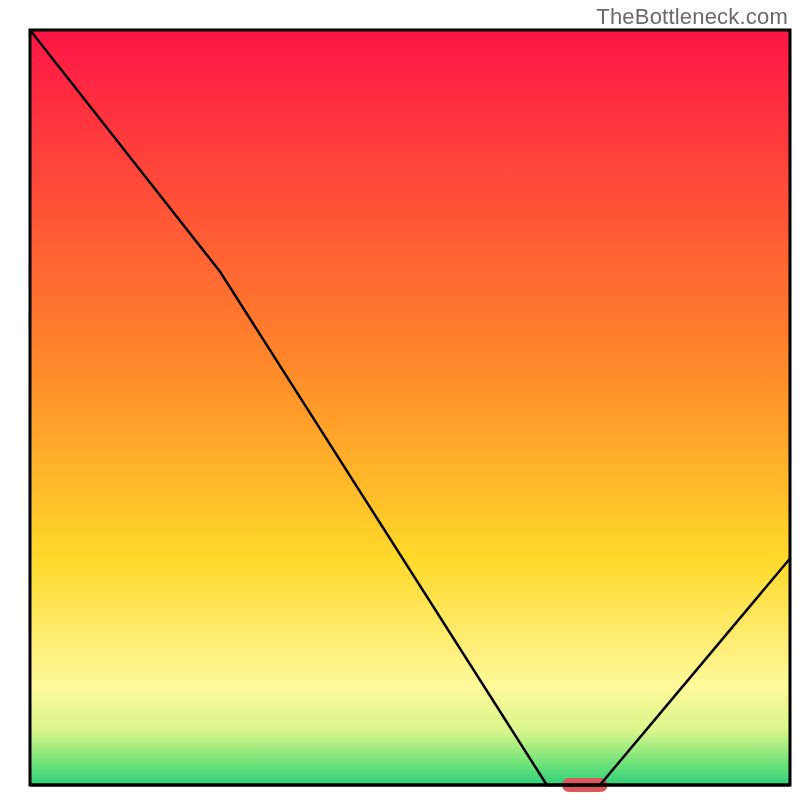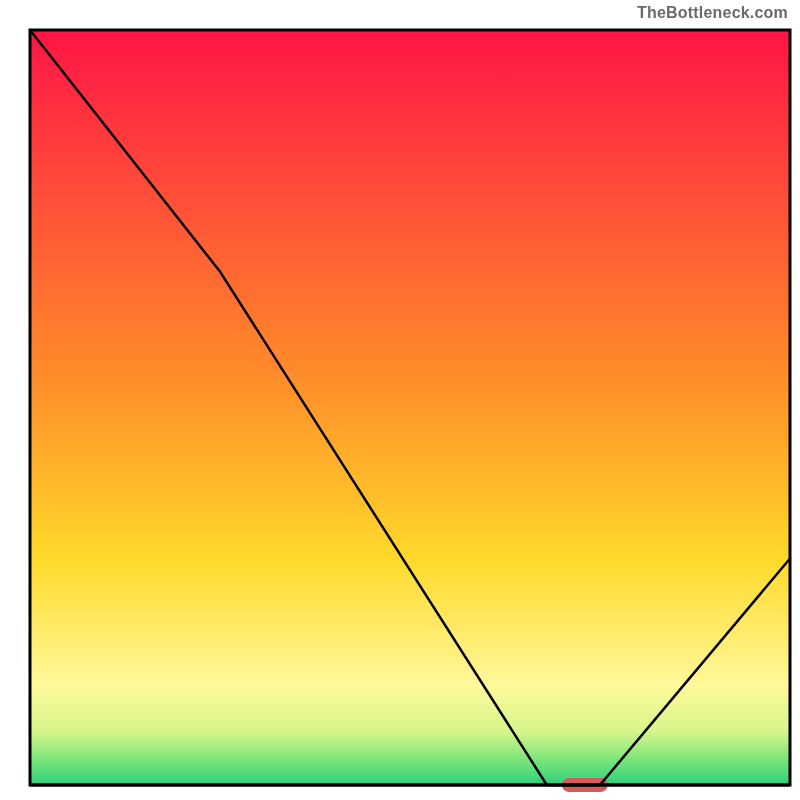--- a/index.html
+++ b/index.html
@@ -13,23 +13,23 @@
   }
   .chart-container {
     position: relative;
     width: 800px;
     height: 800px;
   }
   .watermark {
     position: absolute;
     top: 4px;
     right: 12px;
-    font-size: 16px;
+    font-size: 22px;
     color: #6a6a6a;
-    font-weight: bold;
+    font-weight: normal;
     letter-spacing: 0.2px;
     z-index: 10;
   }
   svg {
     display: block;
   }
 </style>
 </head>
 <body>
 

